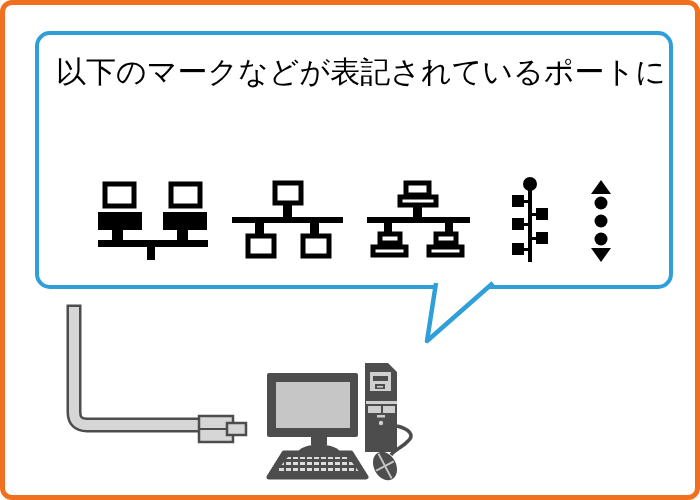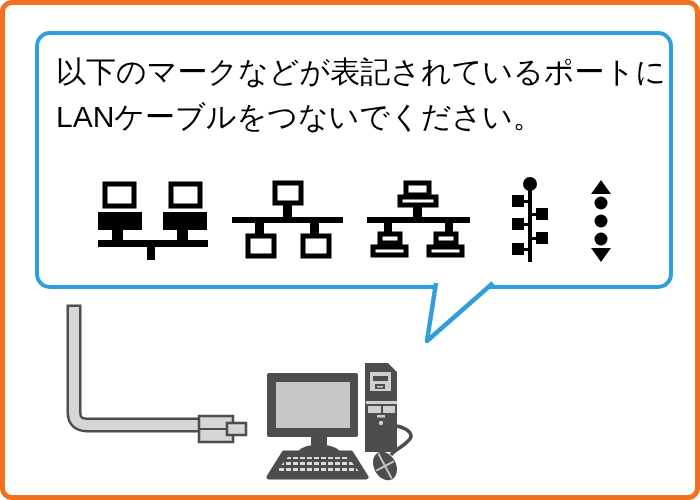--- a/index.html
+++ b/index.html
@@ -22,21 +22,20 @@
   .artwork{position:absolute;left:0;top:0;z-index:2;pointer-events:none;}
 </style>
 </head>
 <body>
 
 <div class="canvas">
 
   <div class="bubble">
     <div class="bubble-text">
       <div>以下のマークなどが表記されているポートに</div>
-      <div>LANケーブルをつないでください。</div>
     </div>
   </div>
 
   <svg class="icon-row-svg" width="530" height="100" viewBox="85 163 530 100">
 
     <g fill="#000" stroke="none">
       <rect x="100" y="179" width="29" height="22" fill="#fff" stroke="#000" stroke-width="5"></rect>
       <rect x="166" y="179" width="29" height="22" fill="#fff" stroke="#000" stroke-width="5"></rect>
       <rect x="93" y="207" width="44" height="18"></rect>
       <rect x="158" y="207" width="44" height="18"></rect>

